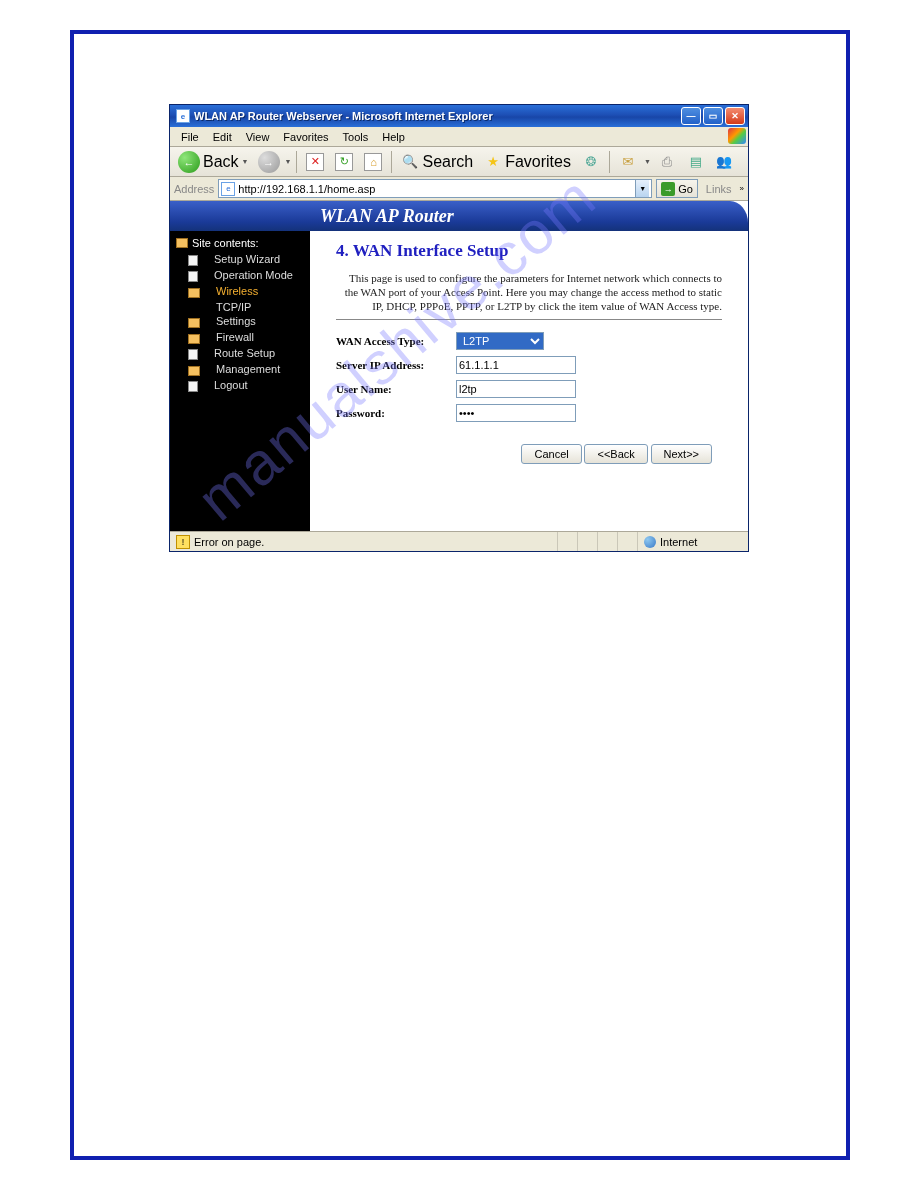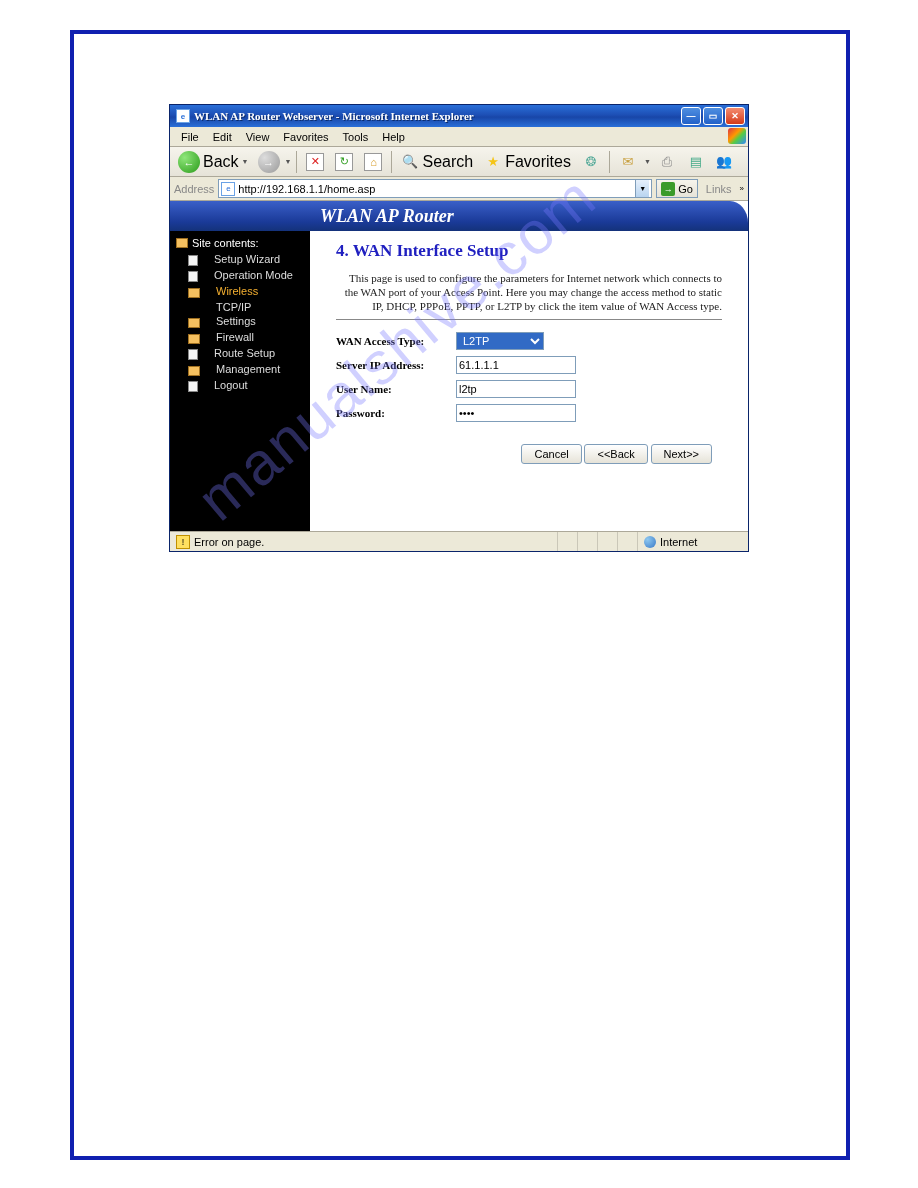--- a/index.html
+++ b/index.html
@@ -2,21 +2,21 @@
 <html><head>
 <meta charset="utf-8">
 <style>
   * { box-sizing: border-box; margin: 0; padding: 0; }
   body { font-family: Tahoma, Arial, sans-serif; font-size: 11px; background: #fff; width: 918px; height: 1188px; position: relative; }
   .outer-frame { position: absolute; top: 30px; left: 70px; width: 780px; height: 1130px; border: 4px solid #1020b0; background: #fff; }
   .ie-window { position: absolute; top: 70px; left: 95px; width: 580px; border: 1px solid #0a246a; background: #ece9d8; }
   
   .titlebar { background: linear-gradient(to bottom,#2a6fd8,#1d4fb5 45%,#1846a8 55%,#2a6fd8); height: 22px; display: flex; align-items: center; color: #fff; font-weight: bold; padding: 0 3px 0 6px; font-size: 11px; }
   .titlebar .ie-icon { width: 14px; height: 14px; background: #fff; border: 1px solid #6aa2e6; margin-right: 4px; display: flex; align-items: center; justify-content: center; font-size: 8px; color: #2a6fd8; }
-  .titlebar .title { flex: 1; text-shadow: 1px 1px 0 #0a2a6a; font-family: Liberation Serif, serif; }
+  .titlebar .title { flex: 1; text-shadow: 1px 1px 0 #0a2a6a; }
   .win-btns { display: flex; gap: 2px; }
   .win-btn { width: 20px; height: 18px; border: 1px solid #fff; border-radius: 3px; display: flex; align-items: center; justify-content: center; font-size: 9px; }
   .win-min, .win-max { background: linear-gradient(#4f8fe0,#2261c8); color: #fff; }
   .win-close { background: linear-gradient(#f58d70,#d43a1a); color: #fff; }
   
   .menubar { background: #ece9d8; border-bottom: 1px solid #aca899; height: 20px; display: flex; align-items: center; padding: 0 4px; position: relative; }
   .menubar span { padding: 2px 7px; cursor: default; }
   .menubar .flag { position: absolute; right: 2px; top: 1px; width: 18px; height: 16px; background: linear-gradient(135deg,#d34,#f90 40%,#5c4 60%,#38f); border-radius: 3px; }
   
   .toolbar { background: linear-gradient(#f6f4ec,#e6e3d8); border-bottom: 1px solid #aca899; height: 30px; display: flex; align-items: center; padding: 0 4px; gap: 3px; }

